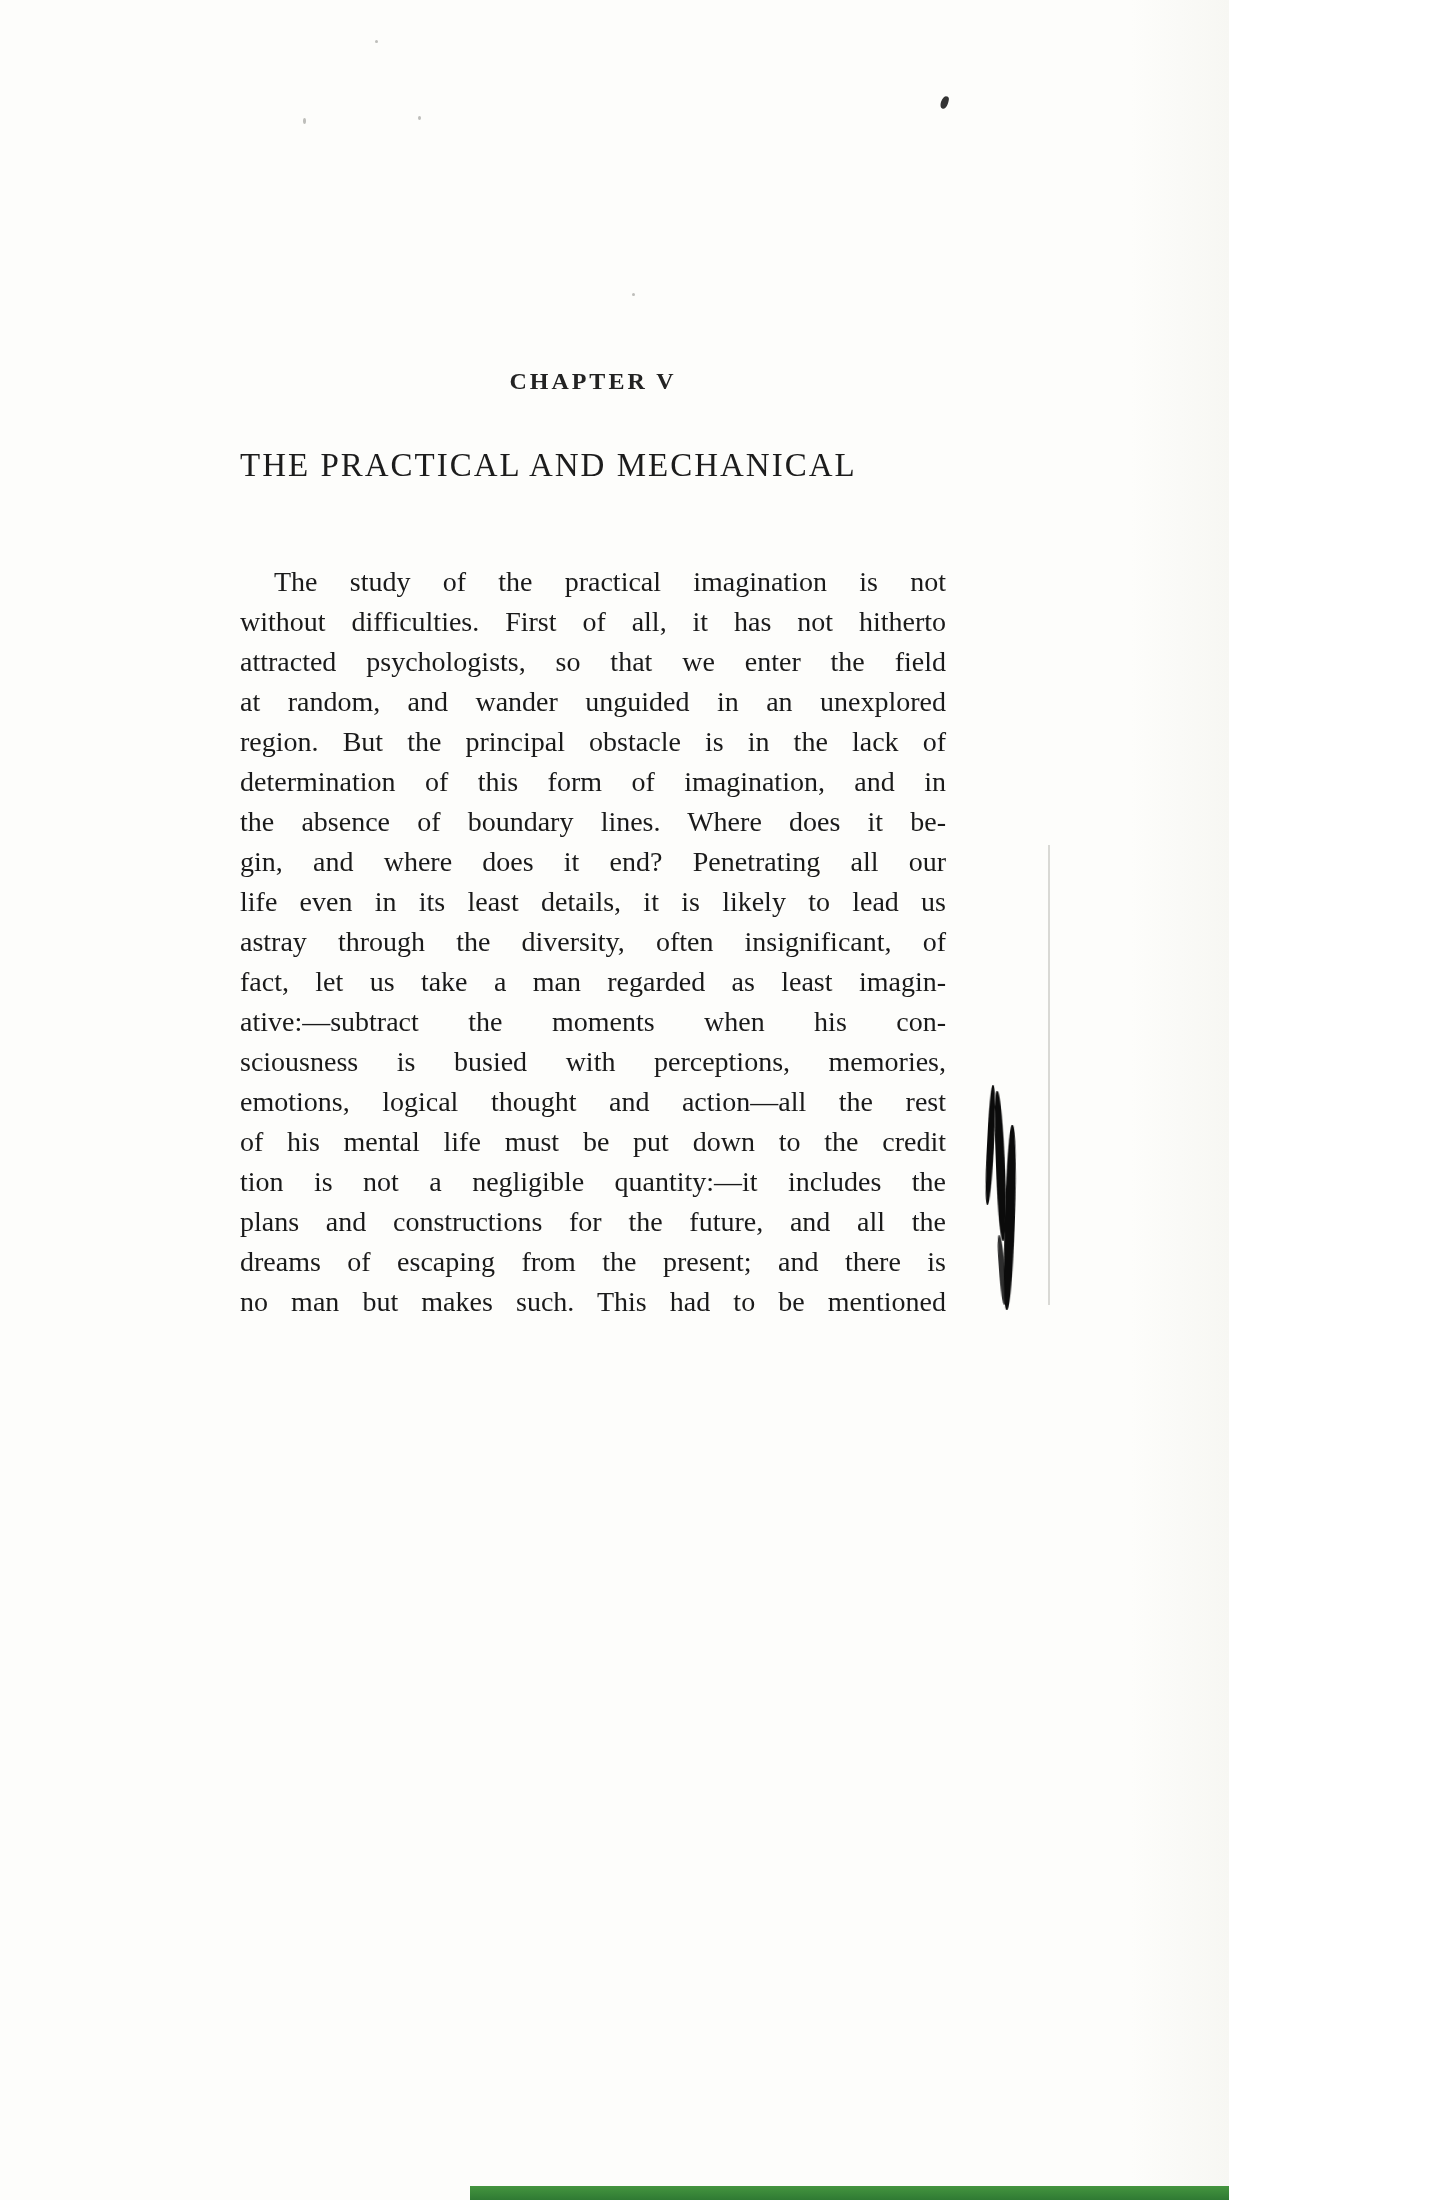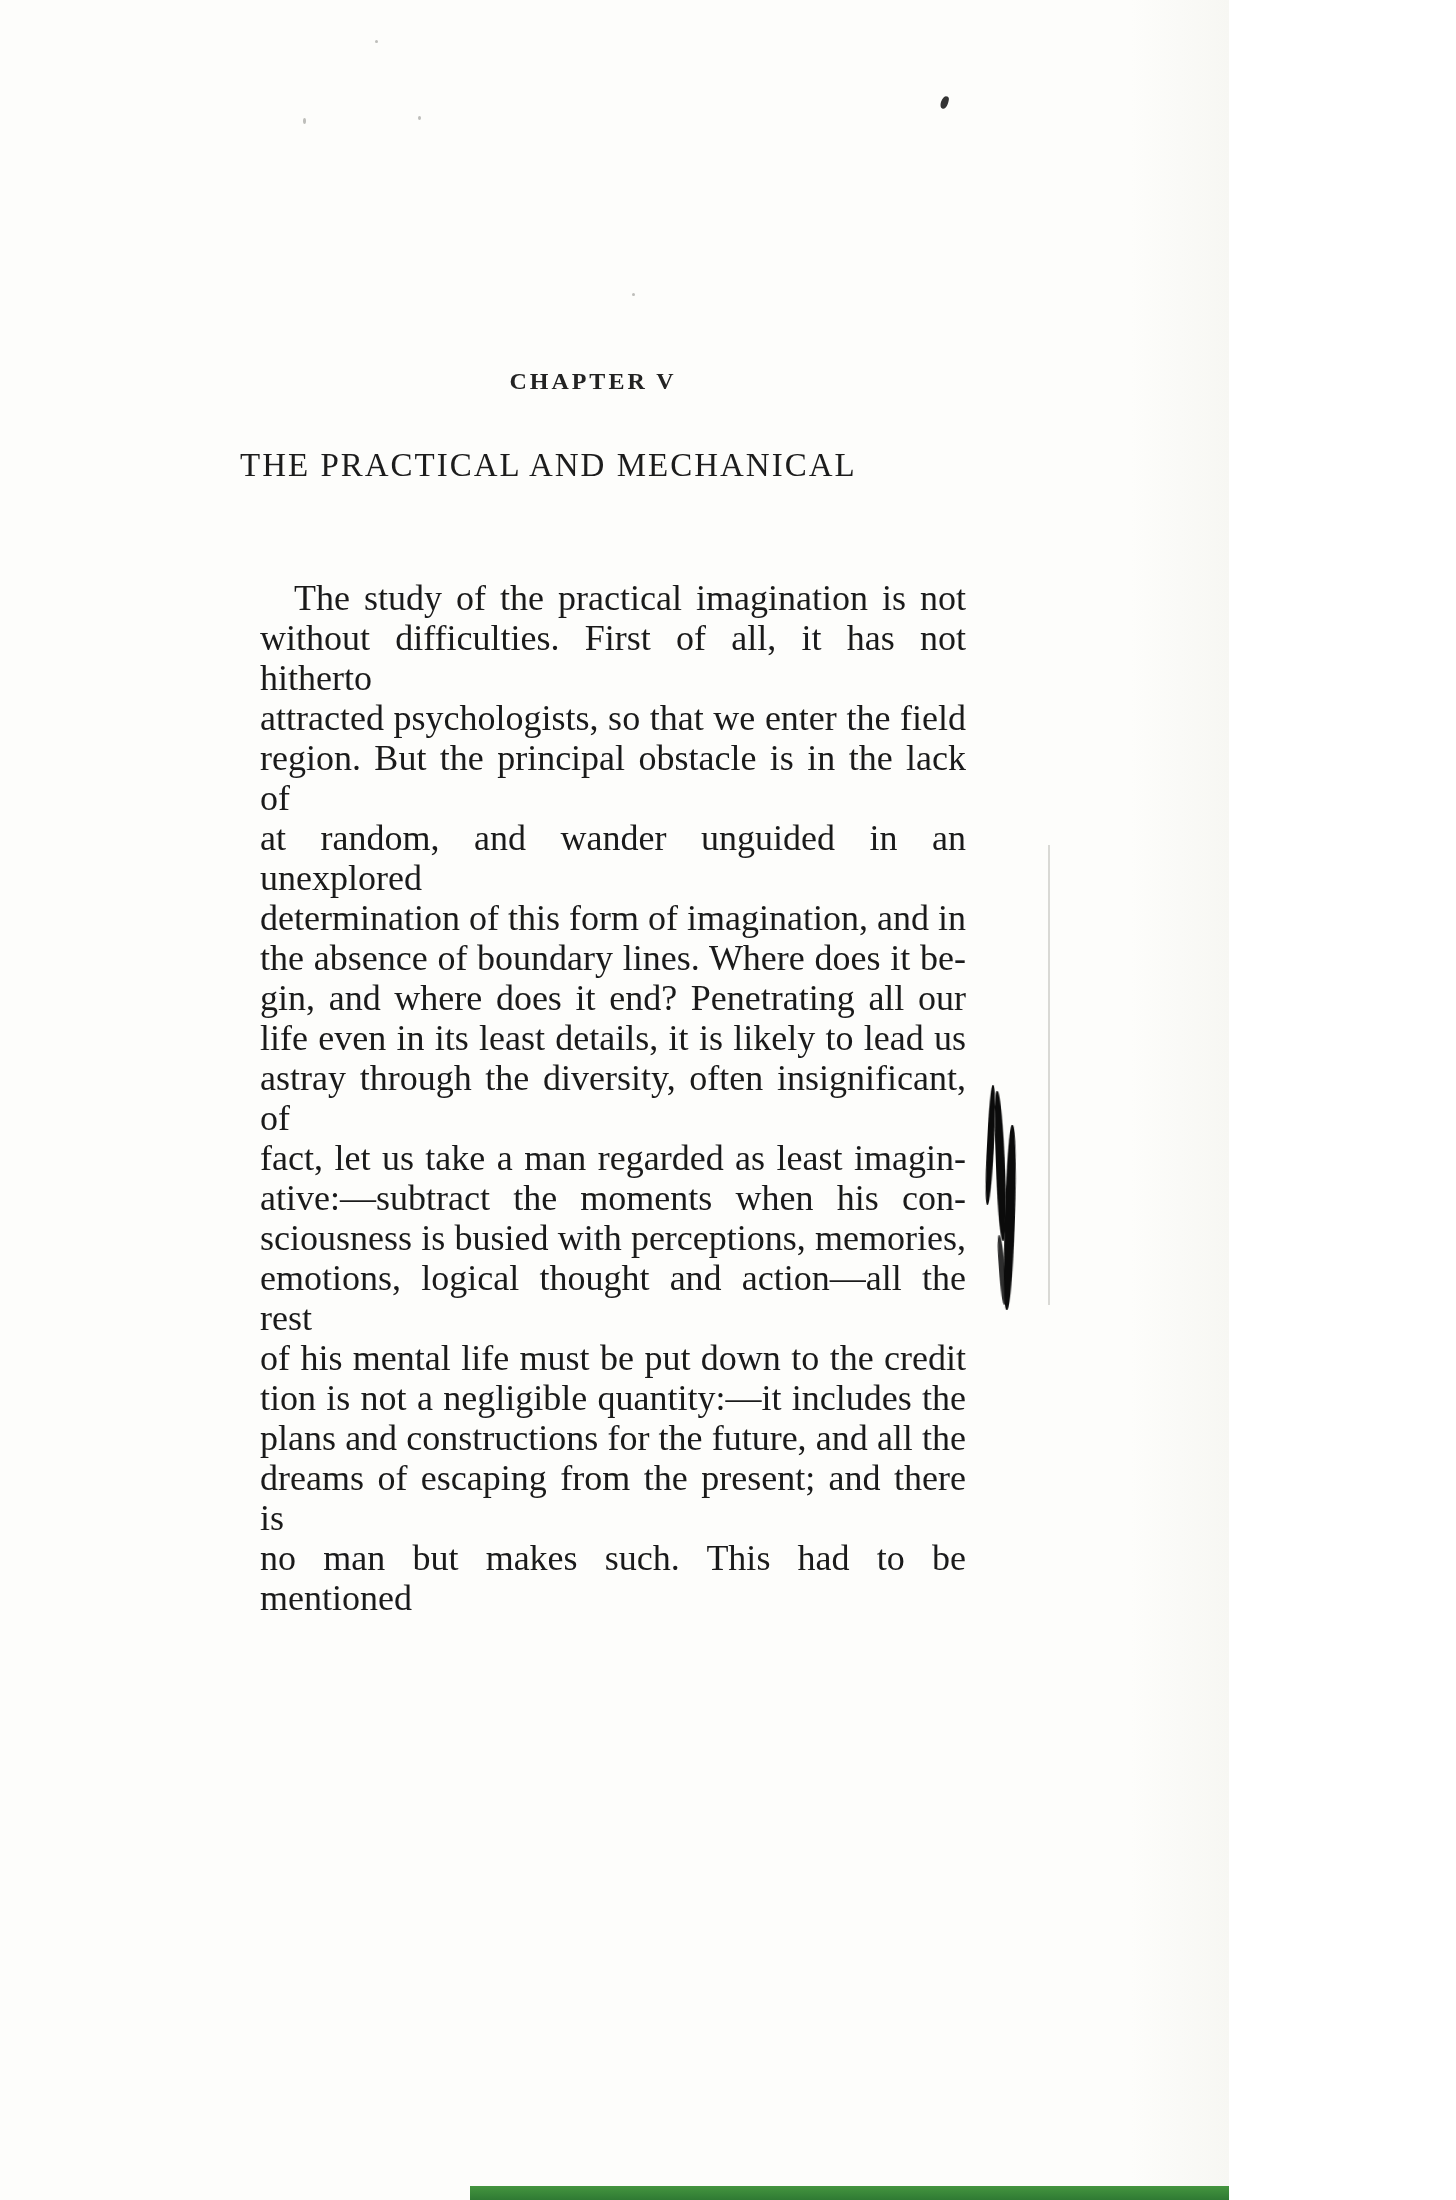--- a/index.html
+++ b/index.html
@@ -37,26 +37,25 @@
     top: 440px;
     width: 100%;
     text-align: left;
     font-size: 33px;
     letter-spacing: 2px;
     line-height: 50px;
     color: #1c1c1c;
   }
   .paragraph {
     position: absolute;
-    top: 578px;
+    top: 562px;
     width: 100%;
-    font-size: 36px;
+    font-size: 28px;
     line-height: 40px;
     color: #1a1a1a;
-    margin-left: 20px;
   }
   .line {
     text-align: justify;
     text-align-last: justify;
     white-space: normal;
   }
   .line.first {
     text-indent: 34px;
   }
   
@@ -128,22 +127,22 @@
     <div class="chapter-heading">CHAPTER V</div>
 
     <div class="title">
       <div>THE PRACTICAL AND MECHANICAL</div>
     </div>
 
     <div class="paragraph" id="paragraph">
         <div class="line first">The study of the practical imagination is not</div>
         <div class="line">without difficulties.  First of all, it has not hitherto</div>
         <div class="line">attracted psychologists, so that we enter the field</div>
+        <div class="line">at random, and wander unguided in an unexplored</div>
         <div class="line">region.  But the principal obstacle is in the lack of</div>
-        <div class="line">at random, and wander unguided in an unexplored</div>
         <div class="line">determination of this form of imagination, and in</div>
         <div class="line">the absence of boundary lines.  Where does it be-</div>
         <div class="line">gin, and where does it end?  Penetrating all our</div>
         <div class="line">life even in its least details, it is likely to lead us</div>
         <div class="line">astray through the diversity, often insignificant, of</div>
         <div class="line">fact, let us take a man regarded as least imagin-</div>
         <div class="line">ative:—subtract  the  moments  when  his  con-</div>
         <div class="line">sciousness is busied with perceptions, memories,</div>
         <div class="line">emotions, logical thought and action—all the rest</div>
         <div class="line">of his mental life must be put down to the credit</div>

